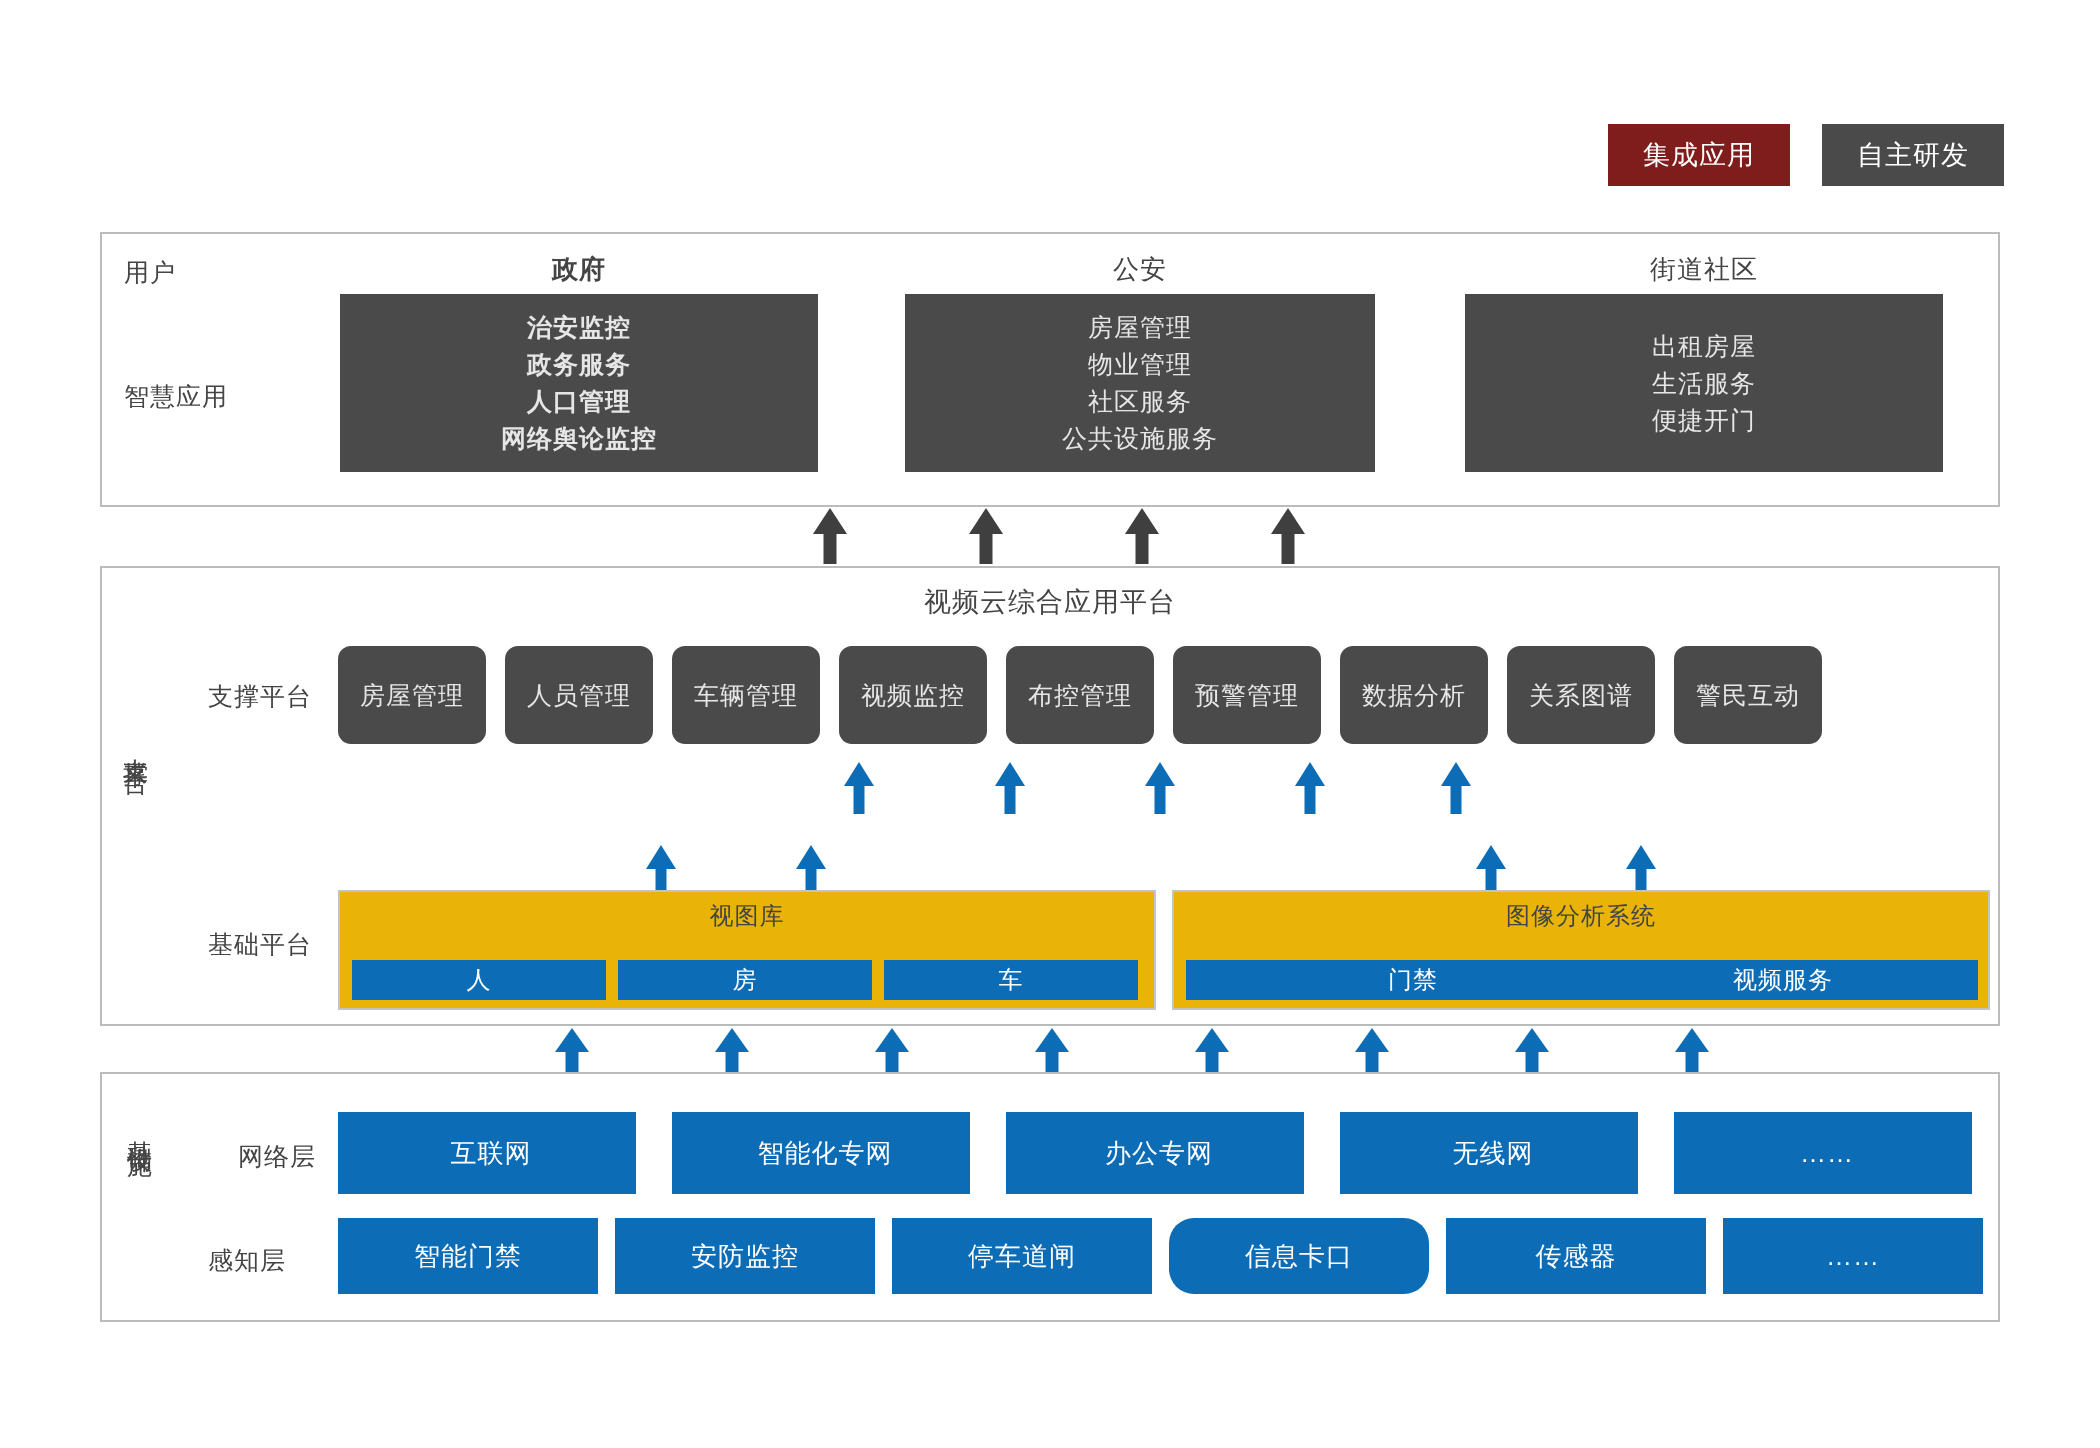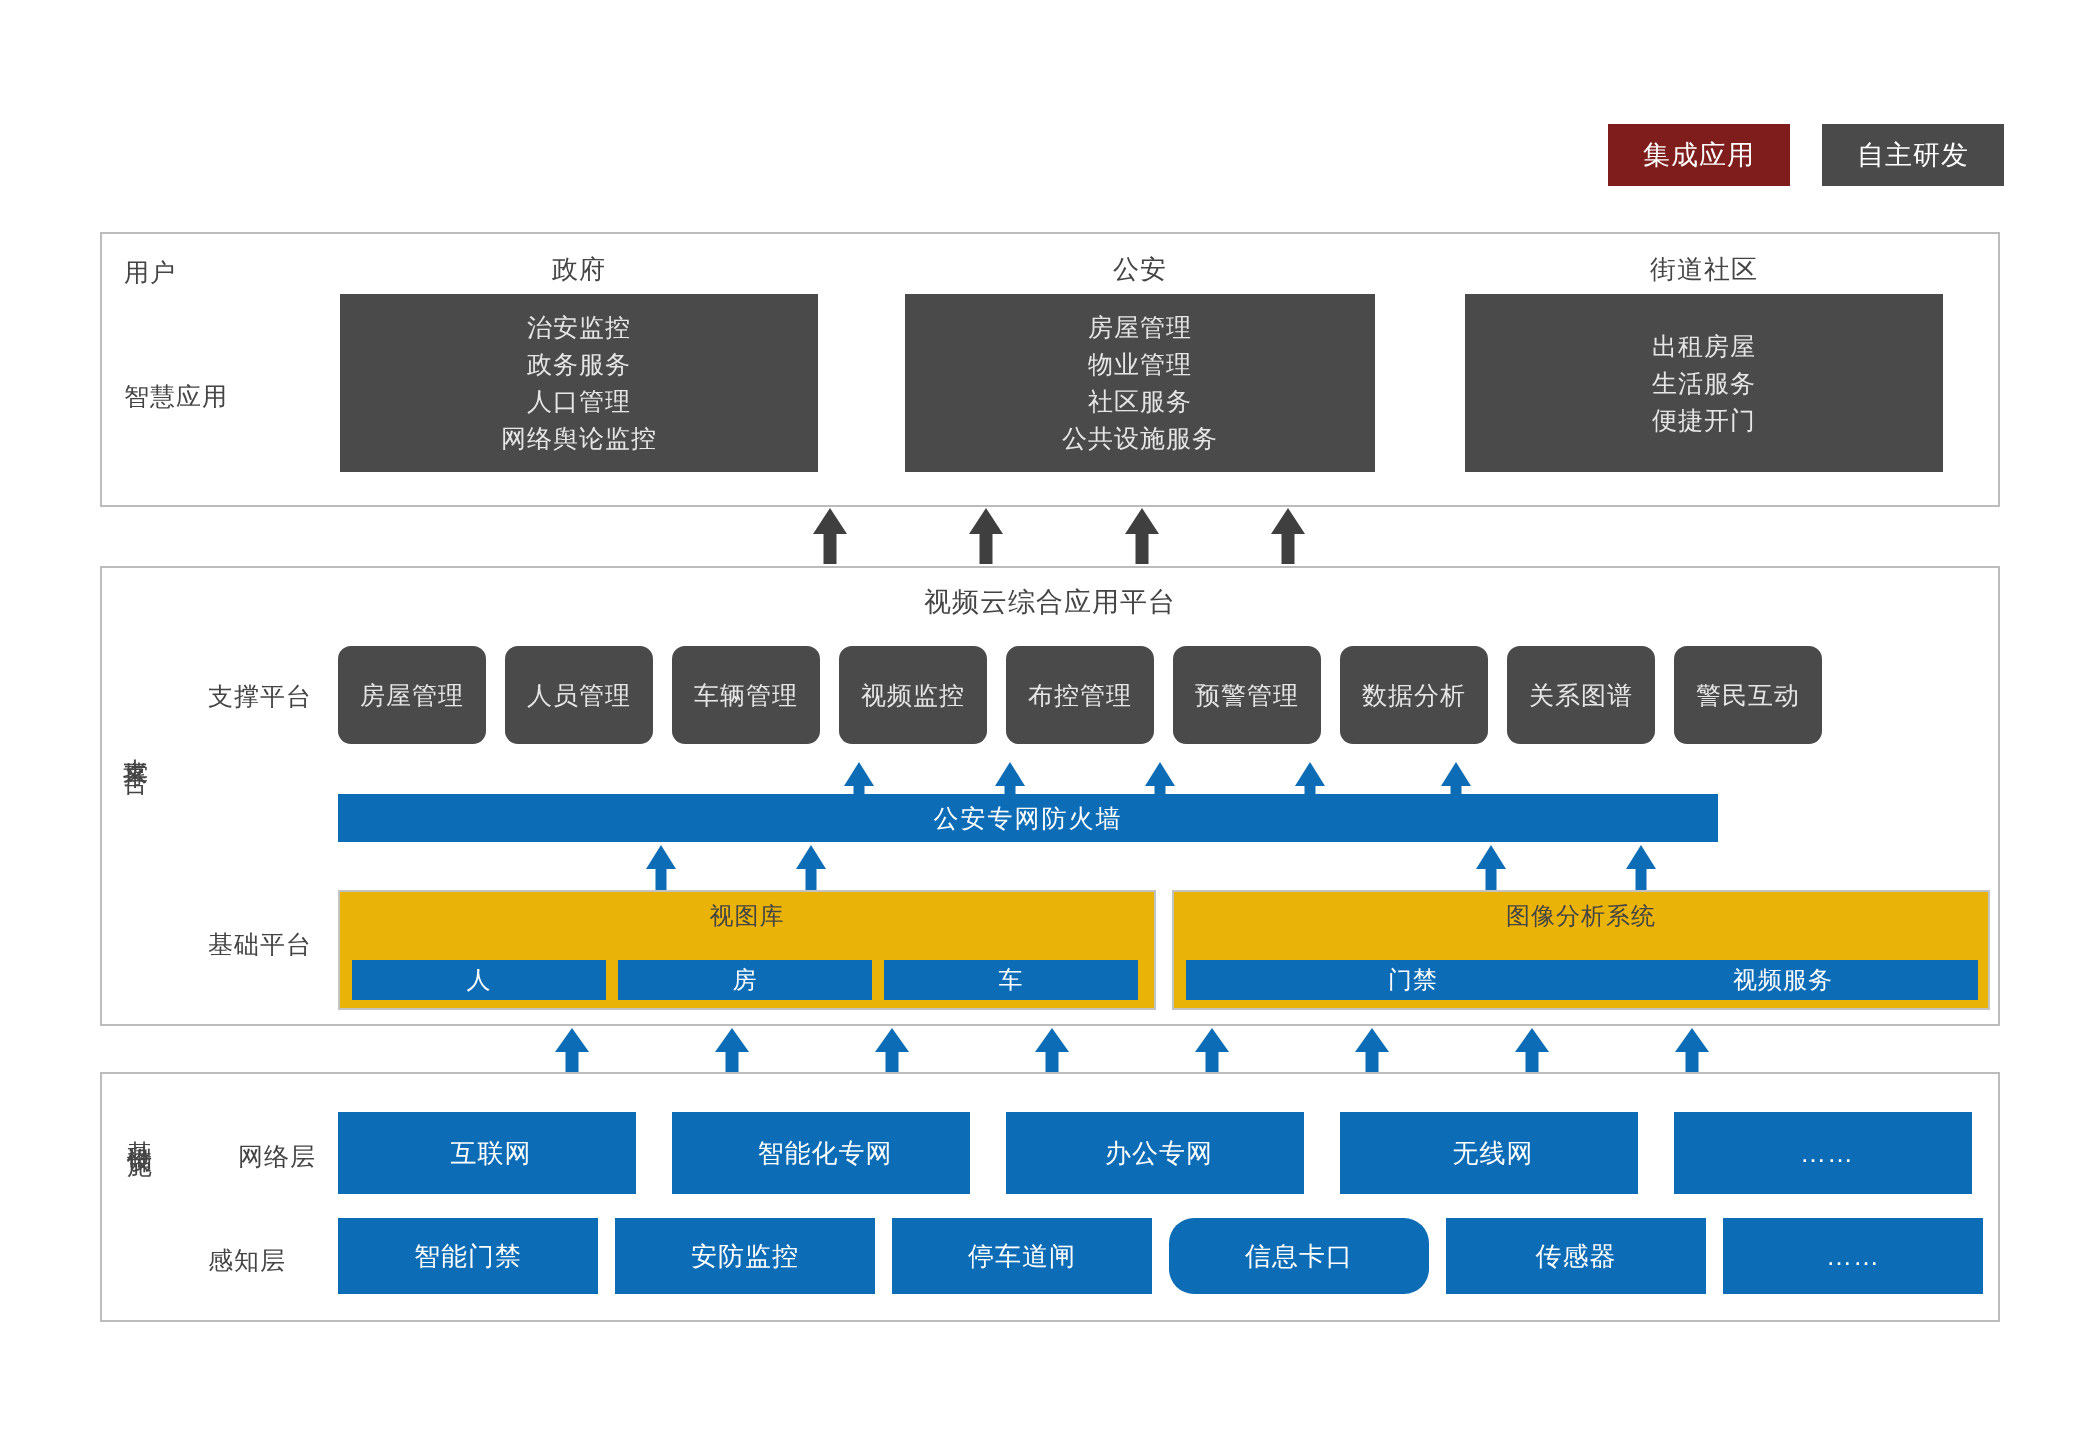--- a/index.html
+++ b/index.html
@@ -135,21 +135,21 @@
   </div>
   <div class="legend chip-gray legend-chip" style="left:1822px;">
     <span>自主研发</span>
   </div>
 
   <div class="section" id="sec-app"></div>
 
   <div class="row-label" style="left:124px; top:256px;">用户</div>
   <div class="row-label" style="left:124px; top:380px;">智慧应用</div>
 
-  <div class="app-col" style="left:340px; top:294px; width:478px;">
+  <div class="app-col" style="left:340px; top:294px; width:478px;font-weight:bold;">
     <div class="app-col-title">政府</div>
     <div class="app-box">
       <span>治安监控</span>
       <span>政务服务</span>
       <span>人口管理</span>
       <span>网络舆论监控</span>
     </div>
   </div>
 
   <div class="app-col" style="left:905px; top:294px; width:470px;">
@@ -221,21 +221,20 @@
   </div>
   <div class="arrow arrow-blue" style="left:1294px; top:762px; width:32px; height:52px;">
     <div class="head" style="border-bottom:24px solid #0d6cb6;"></div>
     <div class="shaft" style="height:36px;"></div>
   </div>
   <div class="arrow arrow-blue" style="left:1440px; top:762px; width:32px; height:52px;">
     <div class="head" style="border-bottom:24px solid #0d6cb6;"></div>
     <div class="shaft" style="height:36px;"></div>
   </div>
 
-  <div id="firewall">公安专网防火墙</div>
 
   <div class="arrow arrow-blue" style="left:645px;  top:845px; width:32px; height:50px;">
     <div class="head" style="border-bottom:24px solid #0d6cb6;"></div>
     <div class="shaft" style="height:34px;"></div>
   </div>
   <div class="arrow arrow-blue" style="left:795px;  top:845px; width:32px; height:50px;">
     <div class="head" style="border-bottom:24px solid #0d6cb6;"></div>
     <div class="shaft" style="height:34px;"></div>
   </div>
   <div class="arrow arrow-blue" style="left:1475px; top:845px; width:32px; height:50px;">

